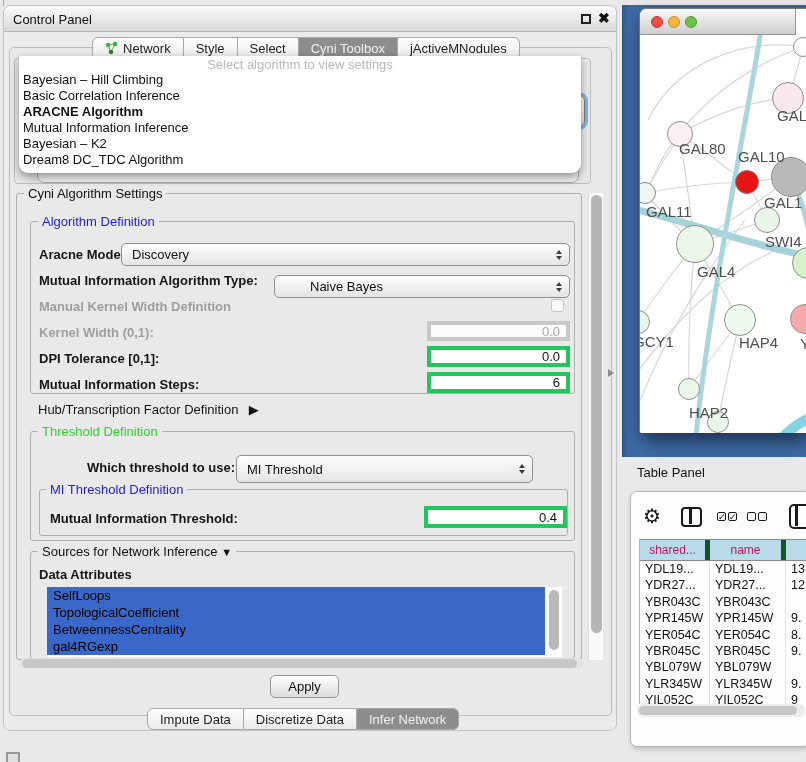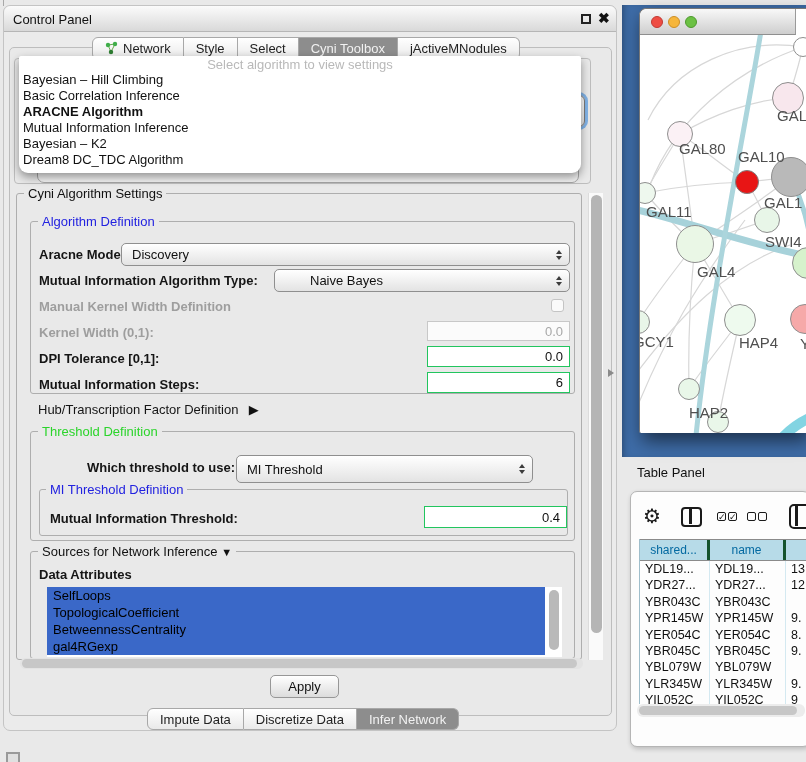--- a/index.html
+++ b/index.html
@@ -58,21 +58,21 @@
   .combo { position: absolute; border: 1px solid #8f8f8f; border-radius: 5px;
         background: linear-gradient(#ffffff, #e3e3e3); font-size: 13px; color: #111;
         display: flex; align-items: center; padding-left: 10px; }
   .combo-arrows { position: absolute; right: 7px; top: 50%; transform: translateY(-50%);
         display: flex; flex-direction: column; gap: 2px; }
   .tri-up { width: 0; height: 0; border-left: 3.5px solid transparent; border-right: 3.5px solid transparent;
         border-bottom: 4.5px solid #3c3c3c; }
   .tri-dn { width: 0; height: 0; border-left: 3.5px solid transparent; border-right: 3.5px solid transparent;
         border-top: 4.5px solid #3c3c3c; }
 
-  .field { position: absolute; border: 1px solid #22c55e; background: #fff; font-size: 13px;
+  .field { position: absolute; border: 4px solid #22c55e; background: #fff; font-size: 13px;
         color: #111; display: flex; align-items: center; justify-content: flex-end; padding-right: 6px; }
   .field.dis-f { border-color: #c8c8c8; background: #fbfbfb; color: #a8a8a8; }
 
   .vscroll { position: absolute; left: 584px; top: 187px; width: 15px; height: 467px;
         background: #fafafa; border-left: 1px solid #dcdcdc; }
   .vscroll-thumb { position: absolute; left: 2px; top: 2px; width: 11px; height: 438px;
         background: #b5b5b5; border-radius: 6px; }
   .hscroll { position: absolute; background: #e3e3e3; border-radius: 6px; }
   .hscroll-thumb { position: absolute; background: #c7c7c7; border-radius: 5px; }
 
@@ -115,22 +115,22 @@
   .cb { width: 9px; height: 9px; border: 1.5px solid #1a1a1a; border-radius: 2px;
         font-size: 9px; line-height: 8px; text-align: center; color: #1a1a1a; }
   .cb-pair { position: absolute; top: 20px; display: flex; gap: 2px; }
   .part-icon { position: absolute; left: 158px; top: 12px; width: 24px; height: 25px;
         border: 2.5px solid #1a1a1a; border-radius: 5px; }
   .part-icon:before { content: ""; position: absolute; left: 4px; top: 0; width: 2.5px; height: 20px; background: #1a1a1a; }
 
   .tbl { position: absolute; left: 8px; top: 47px; width: 172px; height: 165px; overflow: hidden;
         border-left: 1px solid #9fbecb; }
   .tbl-head { display: flex; height: 22px; border-top: 1px solid #8a8a8a; border-bottom: 1px solid #8a8a8a; }
-  .th { background: #b7dbe8; font-size: 12px; color: #0369a1; text-align: center; line-height: 20px;
-        border-right: 3px solid #14532d; overflow: hidden; white-space: nowrap; }
+  .th { background: #b7dbe8; font-size: 12px; color: #be185d; text-align: center; line-height: 20px;
+        border-right: 5px solid #14532d; overflow: hidden; white-space: nowrap; }
   .tr { display: flex; height: 16.4px; }
   .td { font-size: 12.5px; color: #111; line-height: 16px; padding-left: 5px;
         border-right: 1px solid #d4e9f1; overflow: hidden; white-space: nowrap; }
   .c1 { width: 70px; } .c2 { width: 76px; } .c3 { width: 26px; flex: 1; }
 
   .divider-arrow { position: absolute; left: 608px; top: 369px; width: 0; height: 0;
         border-top: 4px solid transparent; border-bottom: 4px solid transparent; border-left: 6px solid #8a8a8a; }
   .mini-icon { position: absolute; left: 6px; top: 752px; width: 14px; height: 14px;
         border: 2px solid #9a9a9a; background: #e0e0e0; }
   .corner-tick { position: absolute; left: 3px; top: 0; width: 1px; height: 6px; background: #a8a8a8; }
@@ -191,21 +191,21 @@
         <span class="abs lbl b" style="left:8px; top:25px;">Aracne Mode:</span>
         <div class="combo" style="left:90px; top:21px; width:449px; height:23px;">
           <span>Discovery</span>
           <span class="combo-arrows">
               <span class="tri-up"></span>
               <span class="tri-dn"></span>
             </span>
         </div>
 
         <span class="abs lbl b" style="left:8px; top:51px;">Mutual Information Algorithm Type:</span>
-        <div class="combo" style="left:243px; top:47px; width:296px; height:23px;padding-left:35px;">
+        <div class="combo" style="left:243px; top:53px; width:296px; height:23px;padding-left:35px;">
           <span>Naive Bayes</span>
           <span class="combo-arrows">
               <span class="tri-up"></span>
               <span class="tri-dn"></span>
             </span>
         </div>
 
         <span class="abs lbl b dis" style="left:8px; top:77px;">Manual Kernel Width Definition</span>
         <div class="abs" style="left:520px; top:77px; width:13px; height:13px; border:1px solid #c4c4c4; border-radius:3px; background:#fafafa;"></div>
 

